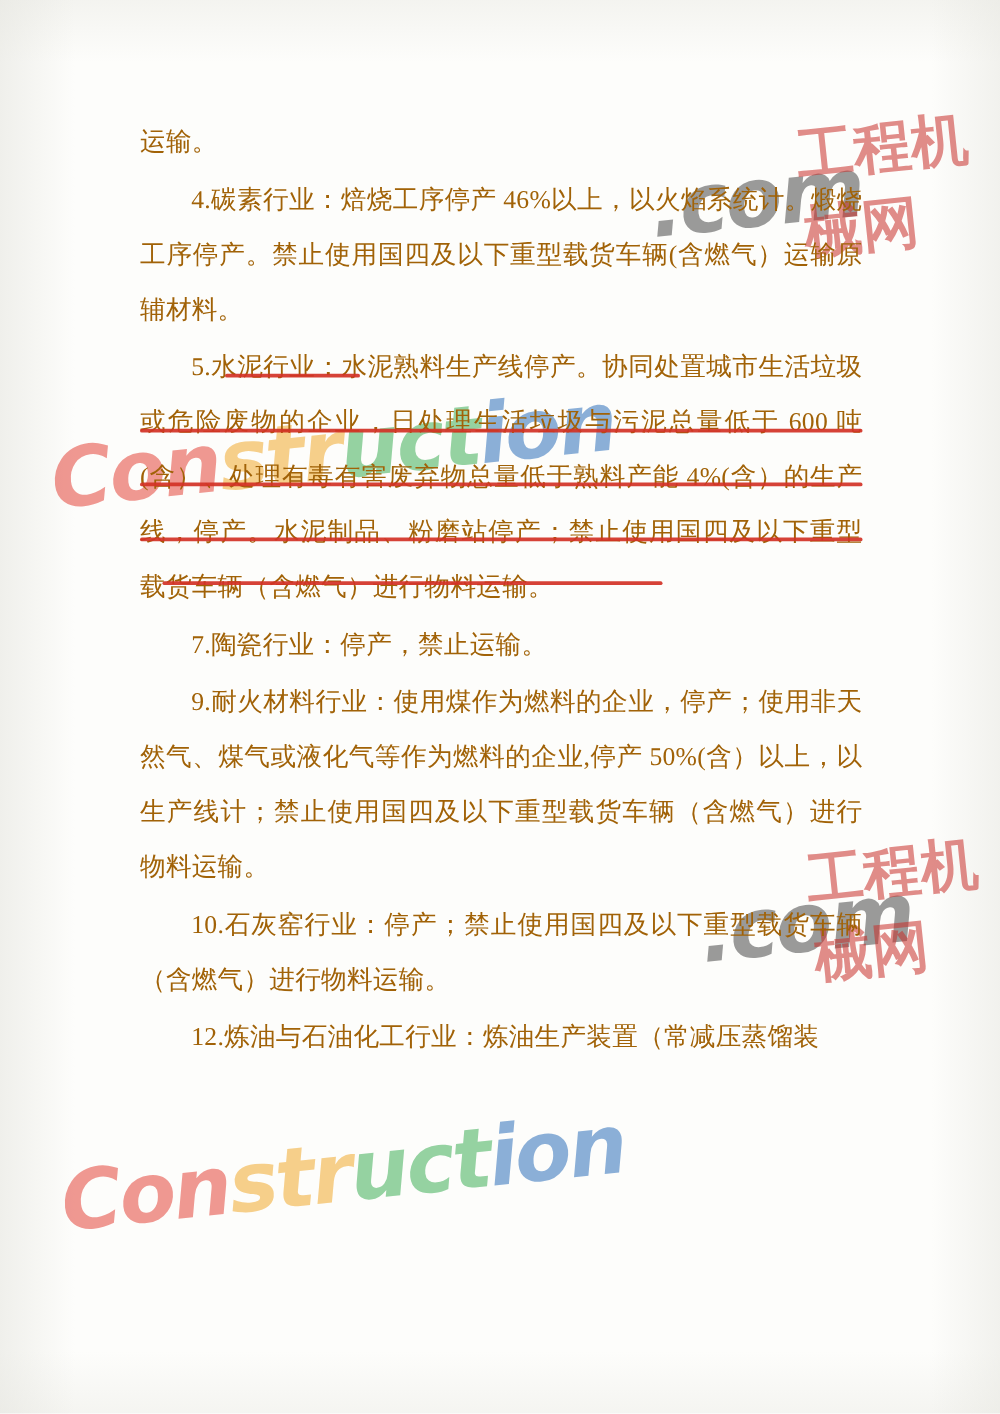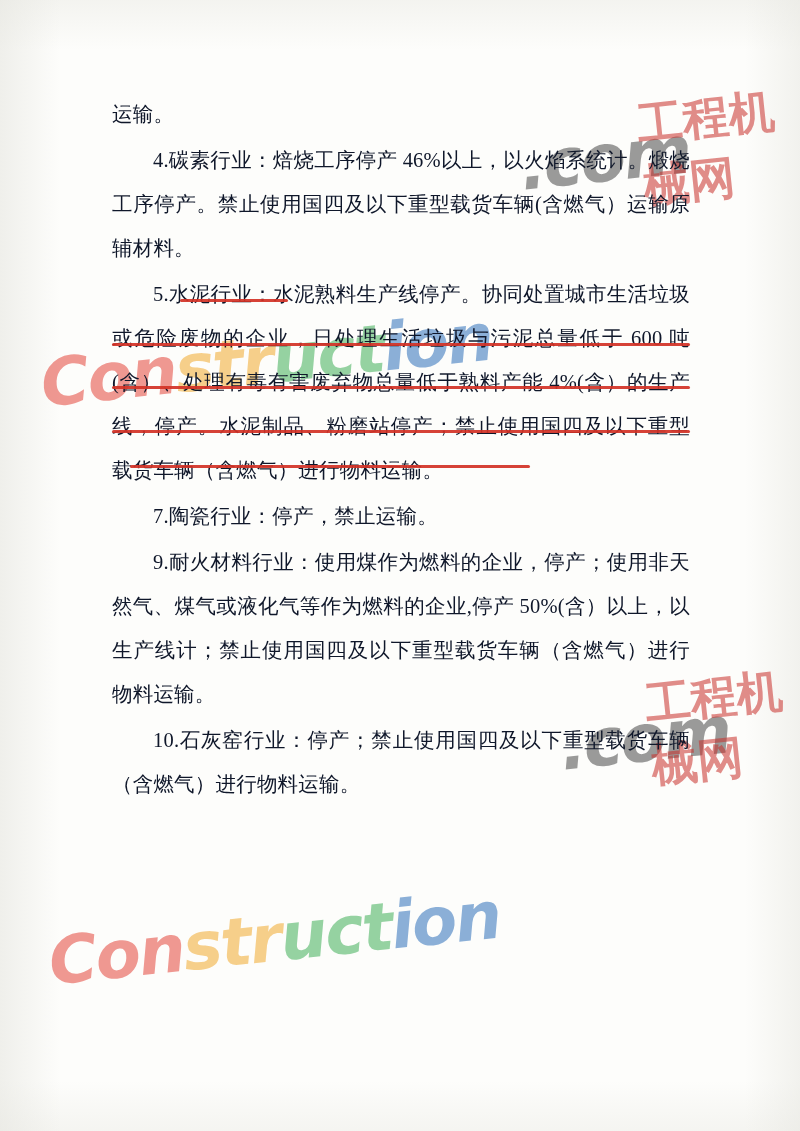--- a/index.html
+++ b/index.html
@@ -34,21 +34,21 @@
     pointer-events: none;
   }
 
   .text-body {
     position: absolute;
     left: 112px;
     top: 92px;
     width: 578px;
     font-size: 20.5px;
     line-height: 44px;
-    color: #0f172a;
+    color: #a16207;
     letter-spacing: 0.2px;
   }
 
   .para {
     margin: 0 0 2px 0;
     text-align: justify;
     text-justify: inter-ideograph;
     white-space: normal;
   }
   .para.indent {
@@ -145,20 +145,21 @@
     </div>
   </div>
 
   <div class="text-body">
     <p class="para">运输。</p>
     <p class="para indent">4.碳素行业：焙烧工序停产 46%以上，以火焰系统计。煅烧工序停产。禁止使用国四及以下重型载货车辆(含燃气）运输原辅材料。</p>
     <p class="para indent">5.水泥行业：水泥熟料生产线停产。协同处置城市生活垃圾或危险废物的企业，日处理生活垃圾与污泥总量低于 600 吨(含）、处理有毒有害废弃物总量低于熟料产能 4%(含）的生产线，停产。水泥制品、粉磨站停产；禁止使用国四及以下重型载货车辆（含燃气）进行物料运输。</p>
     <p class="para indent">7.陶瓷行业：停产，禁止运输。</p>
     <p class="para indent">9.耐火材料行业：使用煤作为燃料的企业，停产；使用非天然气、煤气或液化气等作为燃料的企业,停产 50%(含）以上，以生产线计；禁止使用国四及以下重型载货车辆（含燃气）进行物料运输。</p>
     <p class="para indent">10.石灰窑行业：停产；禁止使用国四及以下重型载货车辆（含燃气）进行物料运输。</p>
+    <p class="para indent">12.炼油与石油化工行业：炼油生产装置（常减压蒸馏装</p>
   </div>
 
   <div class="annot-layer">
     <div class="uline" id="u1" style="left: 180px; top: 299px; width: 108px; height: 3px; background: rgb(211, 50, 38);"></div>
     <div class="uline" id="u2" style="left: 112px; top: 343px; width: 578px; height: 3px; background: rgb(211, 50, 38);"></div>
     <div class="uline" id="u3" style="left: 112px; top: 386px; width: 578px; height: 3px; background: rgb(211, 50, 38);"></div>
     <div class="uline" id="u4" style="left: 112px; top: 430px; width: 578px; height: 3px; background: rgb(211, 50, 38);"></div>
     <div class="uline" id="u5" style="left: 130px; top: 465px; width: 400px; height: 3px; background: rgb(211, 50, 38);"></div>
   </div>
 

